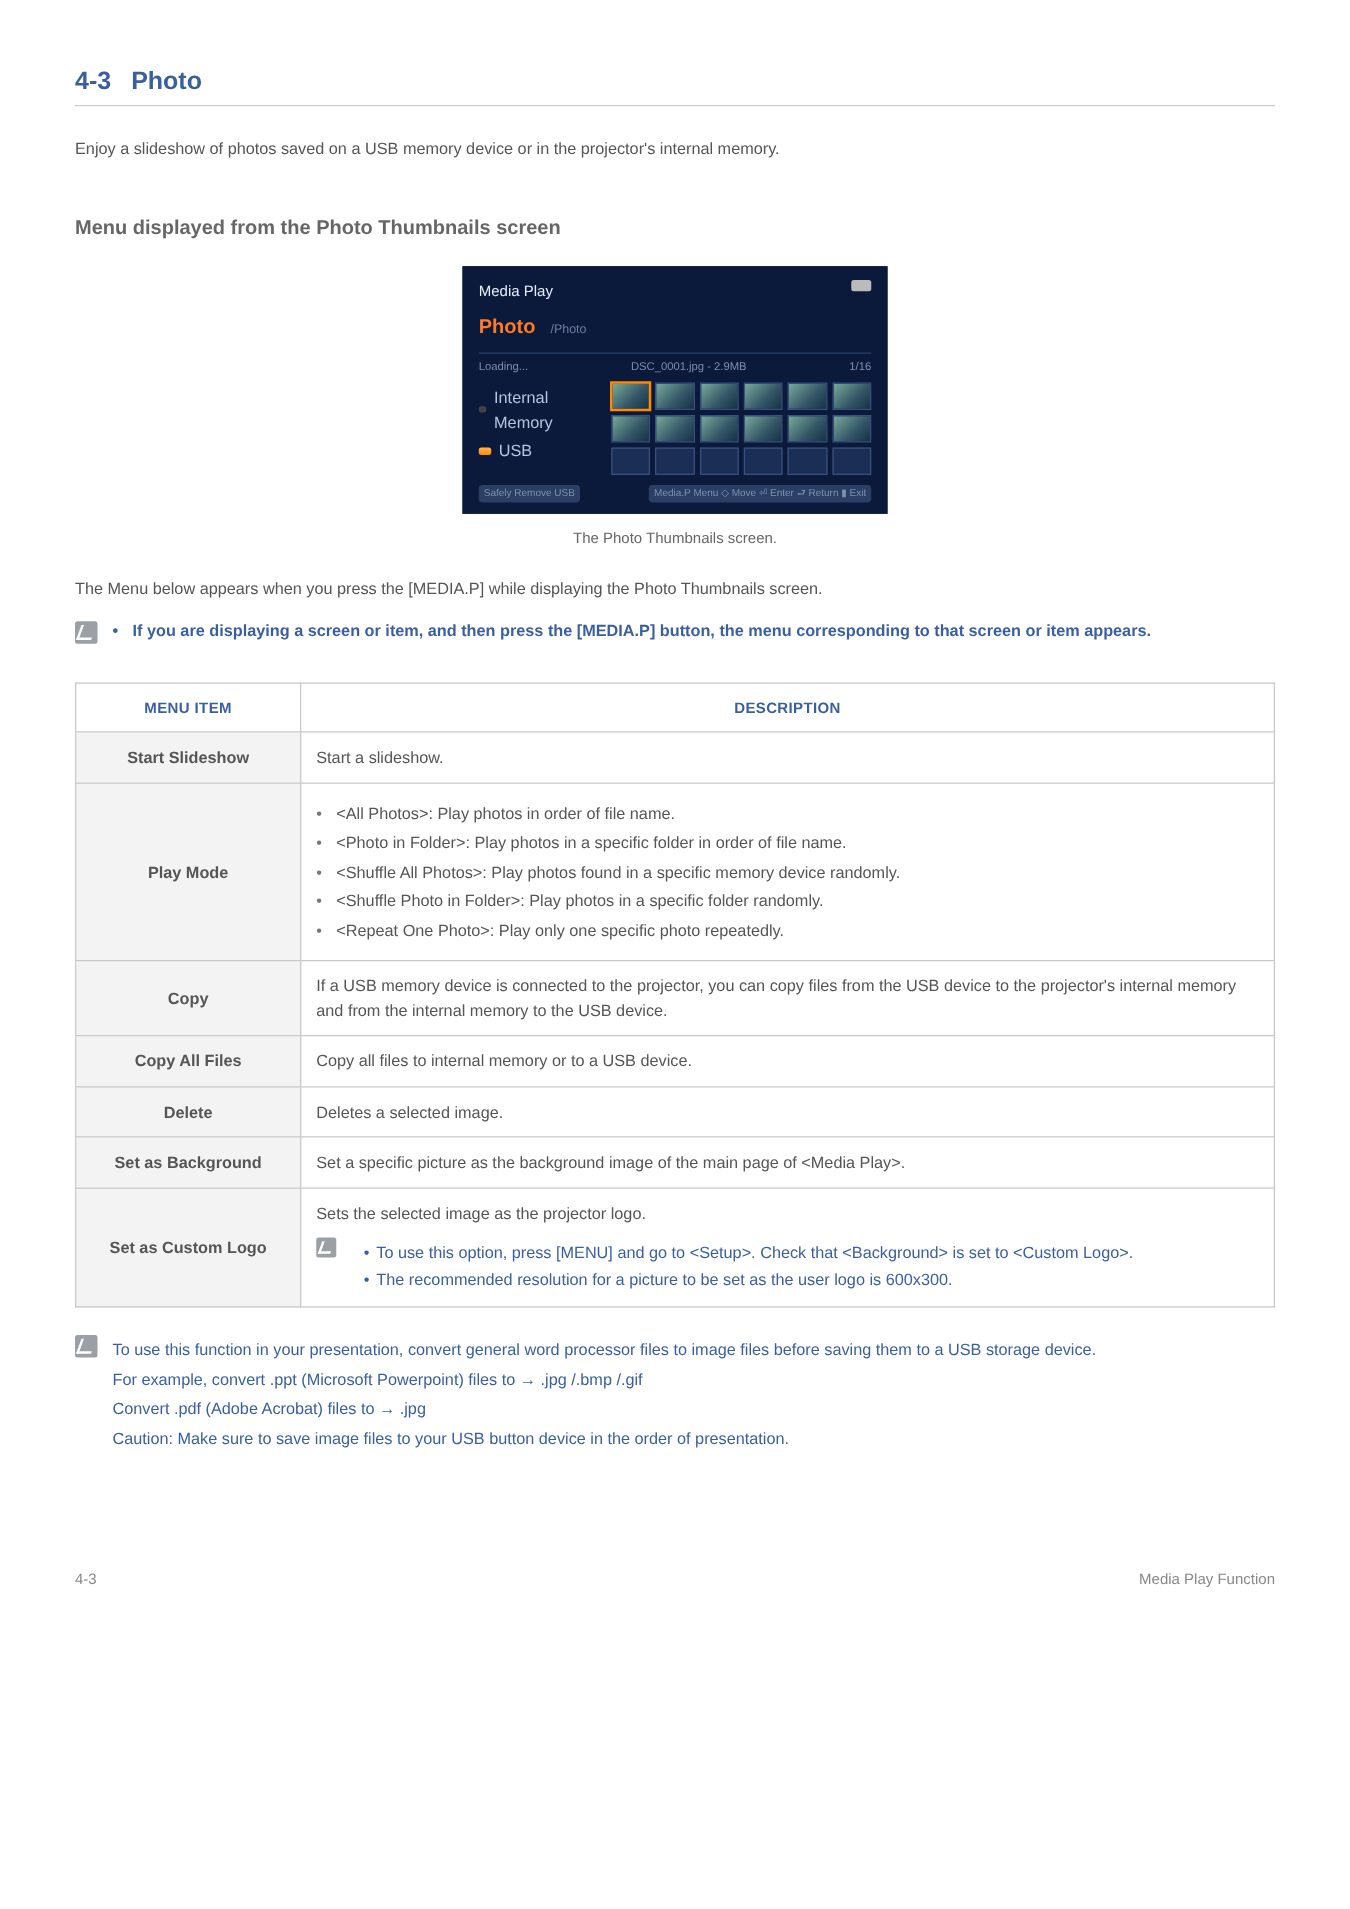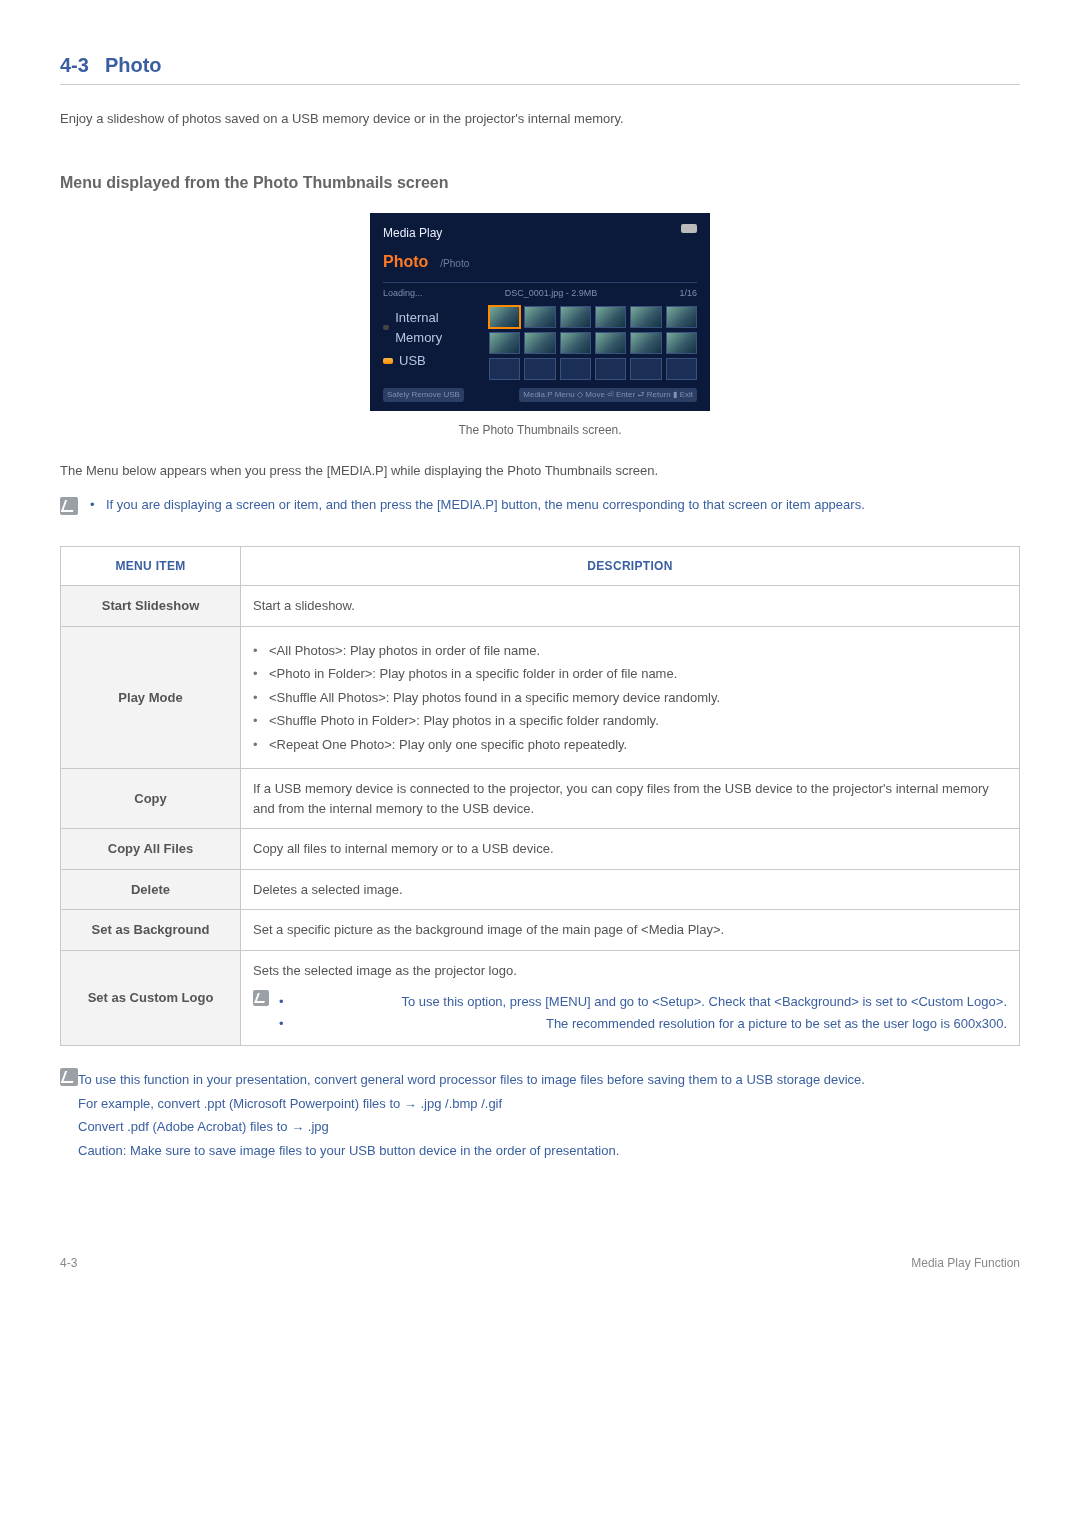--- a/index.html
+++ b/index.html
@@ -85,21 +85,21 @@
   .note-icon-inline {
     display:inline-block; width:16px; height:16px; background:#9aa0a6;
     border-radius:2px; vertical-align:middle; margin-right:10px; position:relative;
   }
   .note-icon-inline::before{
     content:""; position:absolute; inset:3px;
     border:2px solid #fff; border-right:none; border-top:none;
     transform: skewX(-20deg);
   }
   .note-list { list-style: none; }
-  .note-list > li { position: relative; padding-left: 16px; margin-bottom: 10px; color:#3a5fa0; }
+  .note-list > li { position: relative; padding-left: 16px; margin-bottom: 10px; color:#3a5fa0;font-weight:bold; }
   .note-list > li::before {
     content: "•"; position: absolute; left: 0; color: #3a5fa0;
   }
   .note-sub { color:#3a5fa0; margin-top:2px; }
 
   table.menu {
     width: 100%;
     border-collapse: collapse;
     margin-bottom: 20px;
     font-size: 13px;
@@ -123,26 +123,26 @@
     background: #f3f3f3;
     color: #555;
     font-weight: bold;
     text-align: center;
     vertical-align: middle;
   }
   .cell-list { list-style: none; }
   .cell-list li { position: relative; padding-left: 16px; margin: 4px 0; }
   .cell-list li::before { content:"•"; position:absolute; left:0; color:#777; }
   .cell-note { margin-top: 10px; color:#3a5fa0; }
-  .cell-note-row { display:flex; gap:0;text-align:right; }
+  .cell-note-row { display:flex; gap:12px; }
   .cell-note-text { flex:1; }
   .cell-note-bullets p { position:relative; padding-left:10px; margin:2px 0; color:#3a5fa0;}
   .cell-note-bullets p::before { content:"•"; position:absolute; left:0; }
 
-  .bottom-note { display:flex; color:#3a5fa0; margin-top: 6px; }
+  .bottom-note { display:flex; gap:12px; color:#3a5fa0; margin-top: 6px; }
   .bottom-note .lines p { margin: 4px 0; }
 
   .footer {
     display: flex; justify-content: space-between;
     color: #888; font-size: 12px;
     margin-top: 90px;
   }
 </style>
 </head>
 <body>

